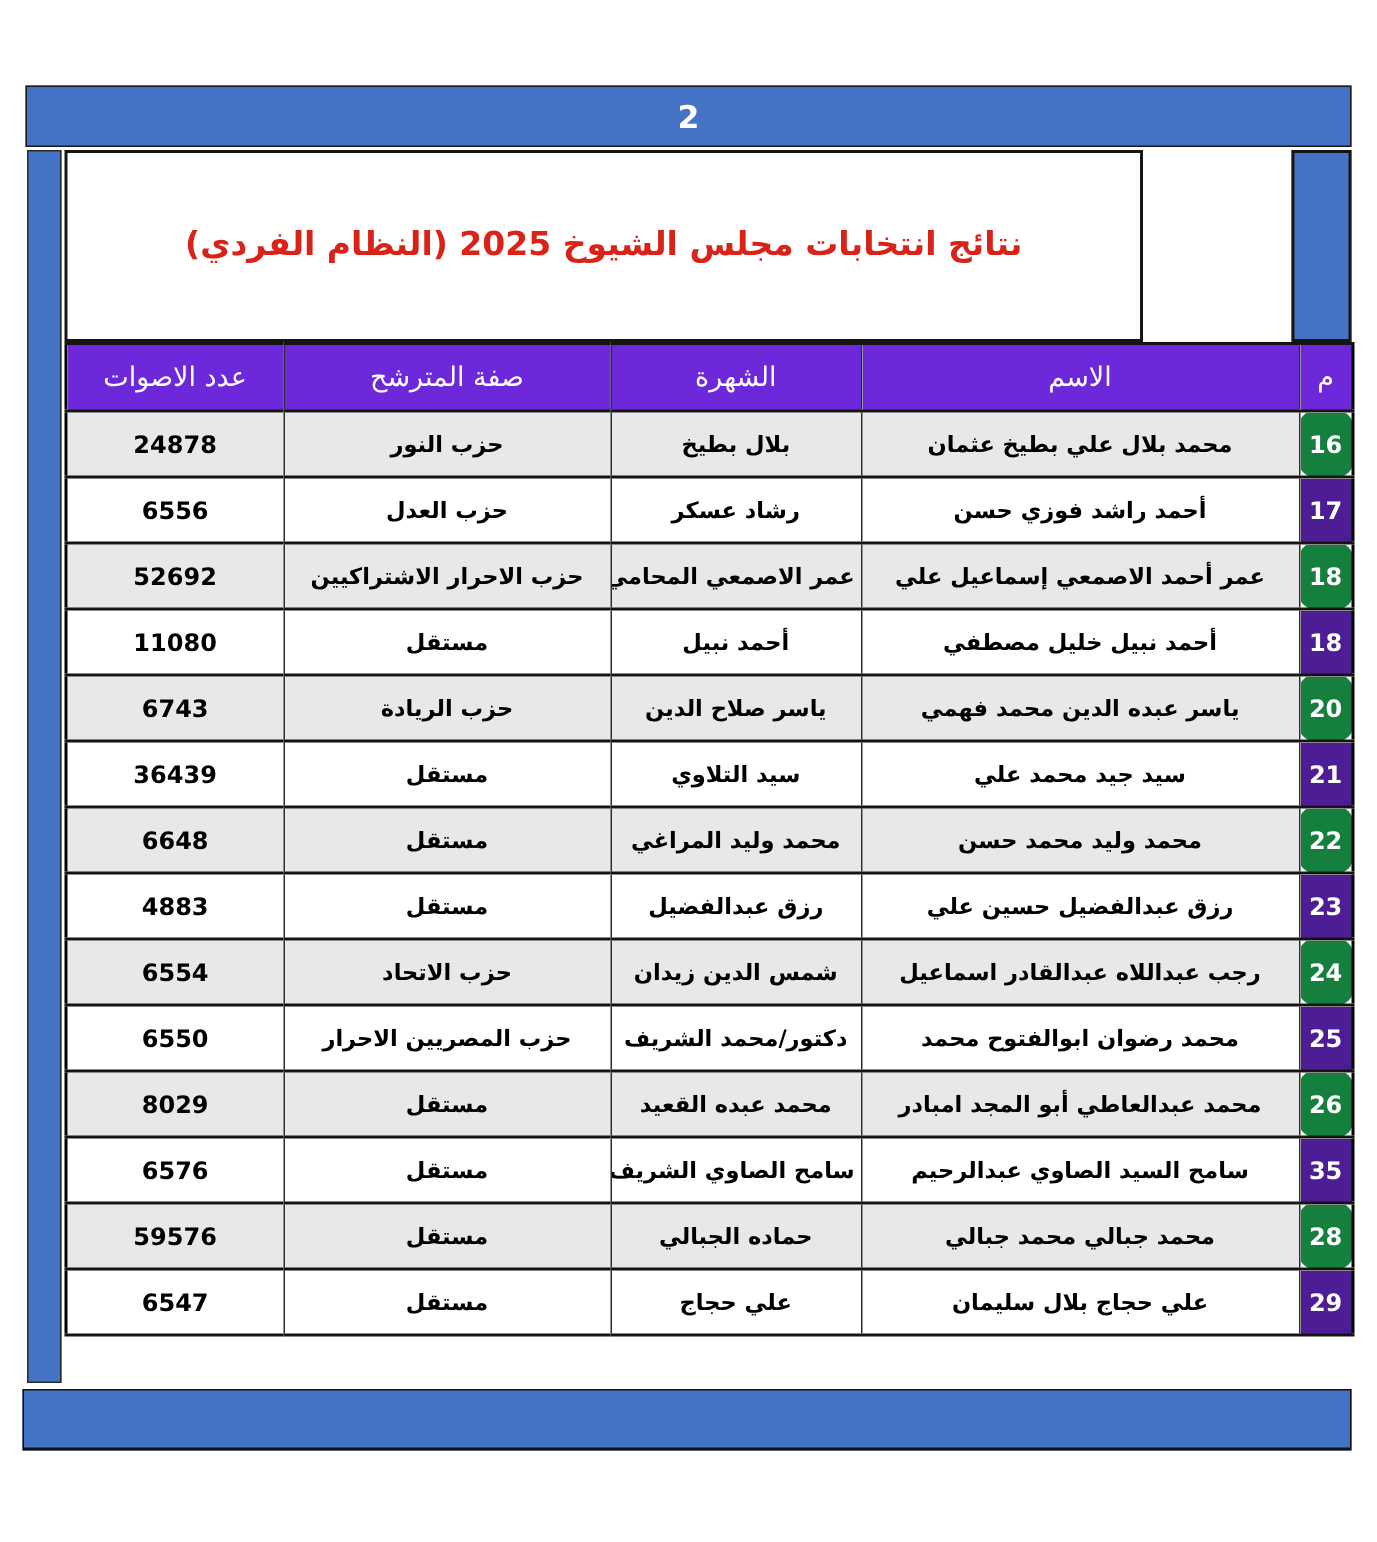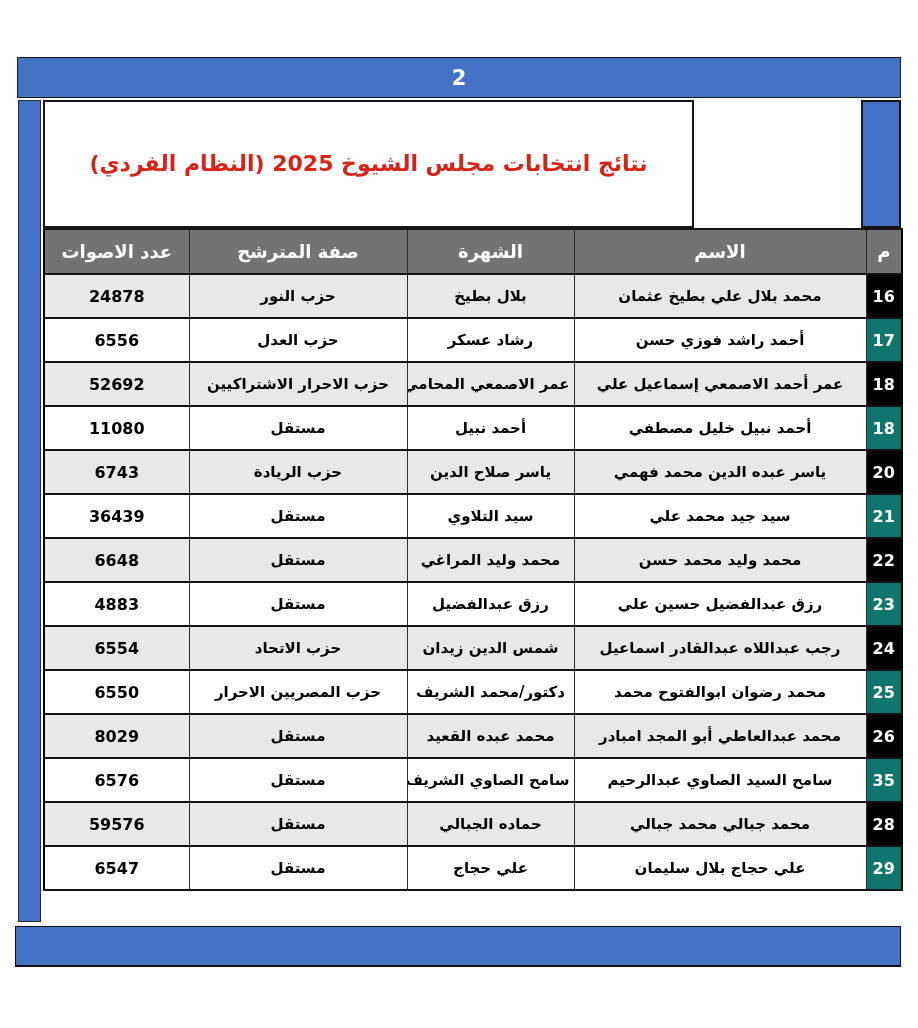--- a/index.html
+++ b/index.html
@@ -41,21 +41,21 @@
     height: 822px;
     background: #4472C4;
     border: 1px solid #2a2a2a;
     box-sizing: border-box;
   }
   
   .title-cell {
     position: absolute;
     left: 43px;
     top: 100px;
-    width: 651px;
+    width: 719px;
     height: 128px;
     background: #ffffff;
     border: 2px solid #161616;
     box-sizing: border-box;
     display: flex;
     flex-direction: column;
     align-items: center;
     justify-content: center;
     text-align: center;
     color: #d92318;
@@ -93,40 +93,40 @@
     text-align: center;
     vertical-align: middle;
     padding: 0 4px;
     box-sizing: border-box;
     overflow: hidden;
     white-space: nowrap;
   }
   table.results { border: 2px solid #000; }
   table.results th {
     height: 45px;
-    background: #737373;
+    background: #6d28d9;
     color: #ffffff;
     font-size: 18px;
-    font-weight: bold;
+    font-weight: normal;
   }
   table.results td {
     height: 44px;
     background: #ffffff;
     color: #000000;
     font-size: 15px;
     font-weight: bold;
   }
   table.results td.votes { font-size: 16px; direction: ltr; }
   table.results td.idx {
-    background: #0f766e;
+    background: #4c1d95;
     color: #ffffff;
     font-size: 16px;
   }
   table.results tr.alt td { background: #E8E8E8; }
-  table.results tr.alt td.idx { background: #000000; }
+  table.results tr.alt td.idx { background: #15803d; border-radius: 10px; }
   
   .footer-bar {
     position: absolute;
     left: 15px;
     top: 926px;
     width: 886px;
     height: 41px;
     background: #4472C4;
     border: 1px solid #111111;
     border-bottom: 2px solid #111111;

